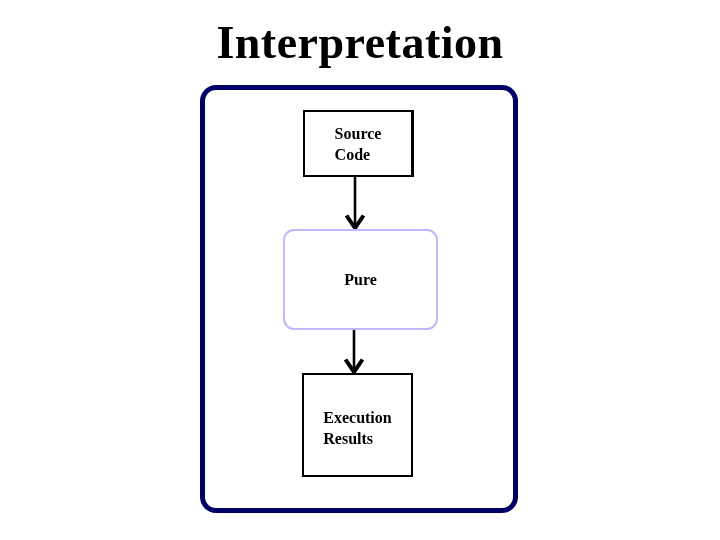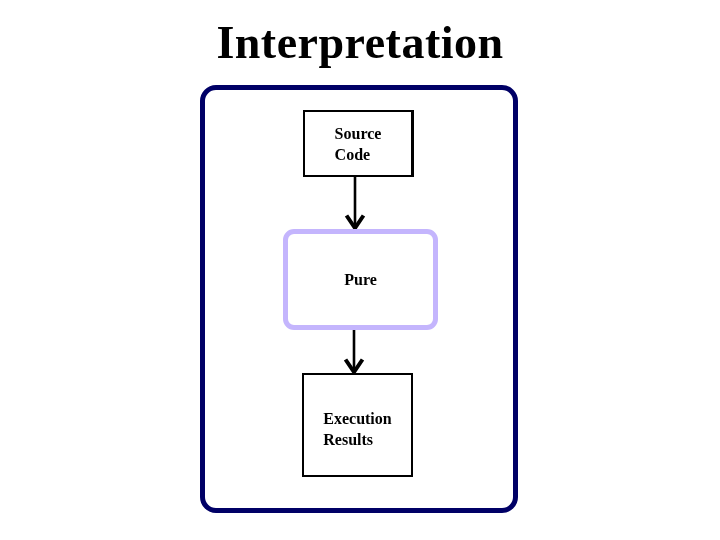--- a/index.html
+++ b/index.html
@@ -49,29 +49,29 @@
   .node .label { display: block; }
   .line { display: block; }
   .node-source {
     left: 303px; top: 110px; width: 111px; height: 67px;
     border: 2px solid #000000;
     border-right-width: 3px;
   }
   .node-source .label { text-align: left; }
   .node-interpreter {
     left: 283px; top: 229px; width: 155px; height: 101px;
-    border: 5px solid #c4b5fd;
+    border: 2px solid #c4b5fd;
     border-radius: 11px;
   }
   .node-interpreter .label { text-align: center; }
   .node-results {
     left: 302px; top: 373px; width: 111px; height: 104px;
     border: 2px solid #000000;
-    align-items: center;
-    padding-top: 8px;
+    align-items: flex-start;
+    padding-top: 32px;
   }
   .node-results .label { text-align: left; }
   .connector { position: absolute; display: block; }
   .connector-1 { left: 343px; top: 177px; }
   .connector-2 { left: 342px; top: 330px; }
 </style>
 </head>
 <body>
 
 <div class="slide">

